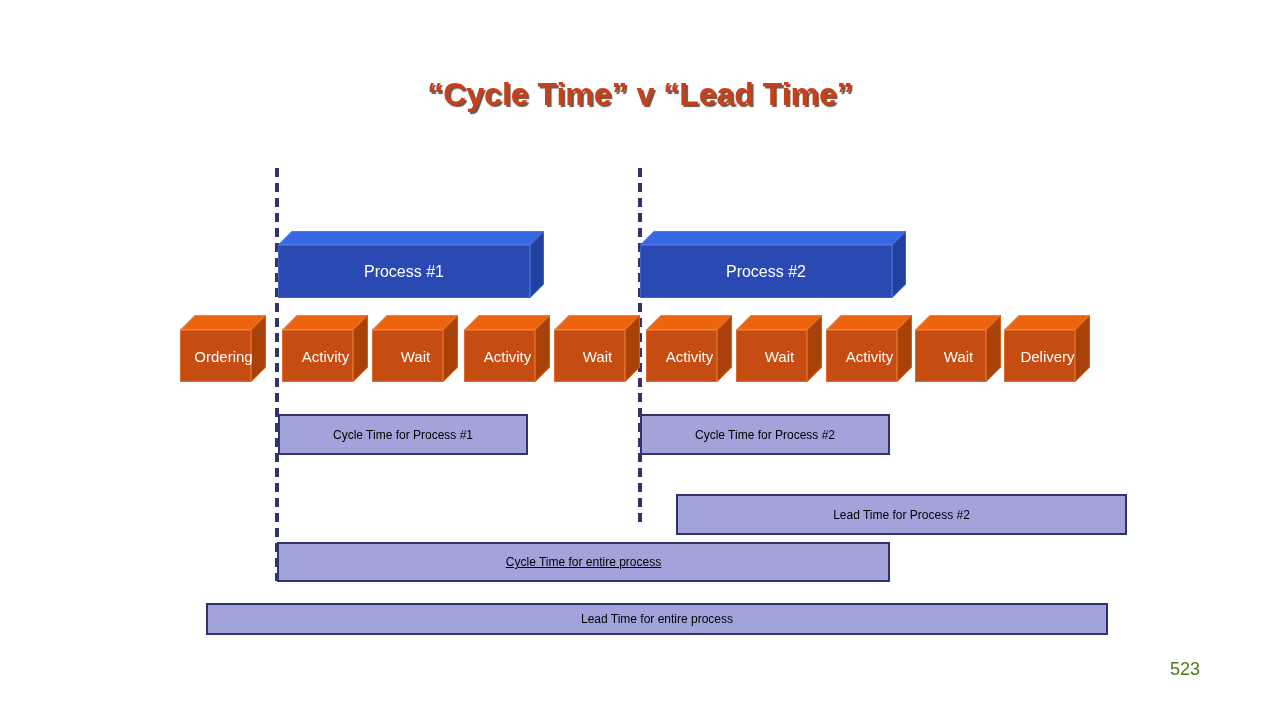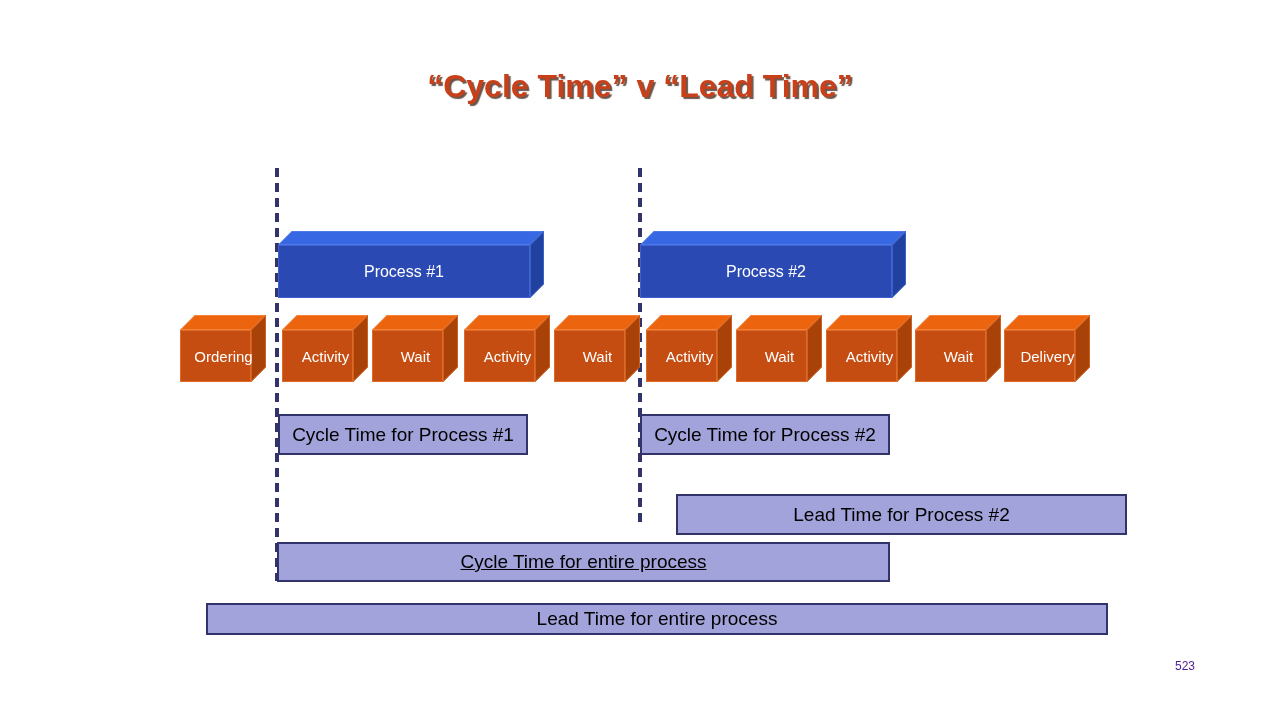--- a/index.html
+++ b/index.html
@@ -9,21 +9,21 @@
   .slide {
     position: relative;
     width: 1280px;
     height: 720px;
     background: #ffffff;
     overflow: hidden;
   }
 
   .slide-title {
     position: absolute;
-    top: 68px;
+    top: 76px;
     left: 0;
     width: 100%;
     text-align: center;
     font-size: 32px;
     font-weight: bold;
     color: var(--title, #C8401A);
     text-shadow: 2px 2px 1px rgba(58, 28, 14, 0.75);
     letter-spacing: 0px;
   }
 
@@ -74,33 +74,33 @@
 
   
   .bar {
     position: absolute;
     background: var(--bar-fill, #A3A3DC);
     border: 2px solid var(--bar-border, #33336B);
     display: flex;
     align-items: center;
     justify-content: center;
     color: #000000;
-    font-size: 19px;
+    font-size: 12px;
     white-space: nowrap;
     z-index: 1;
   }
 
   .page-number {
     position: absolute;
     left: 1150px;
     top: 659px;
     width: 70px;
     text-align: center;
-    font-size: 12px;
-    color: #4c1d95;
+    font-size: 18px;
+    color: #4d7c0f;
   }
 </style>
 </head>
 <body>
 
 <div class="slide">
 
   <div class="slide-title">“Cycle Time” v “Lead Time”</div>
 
   <div class="dash-line dash-left"></div>

